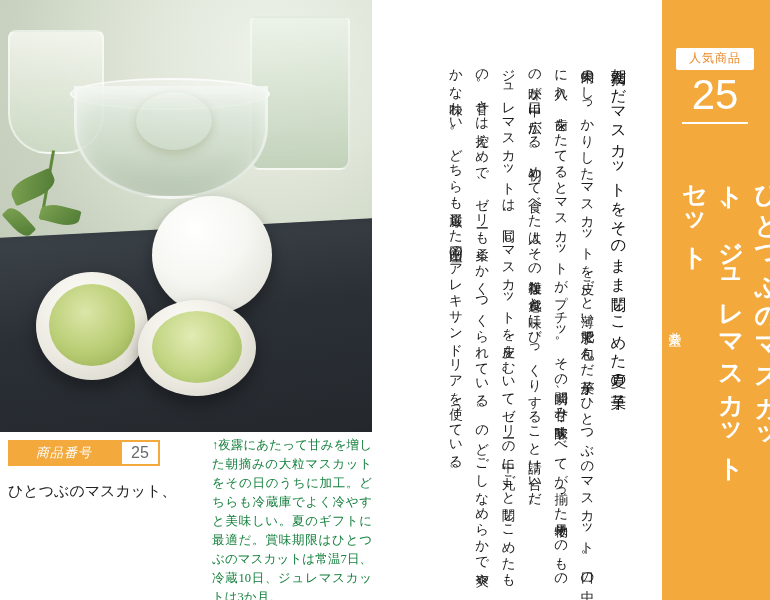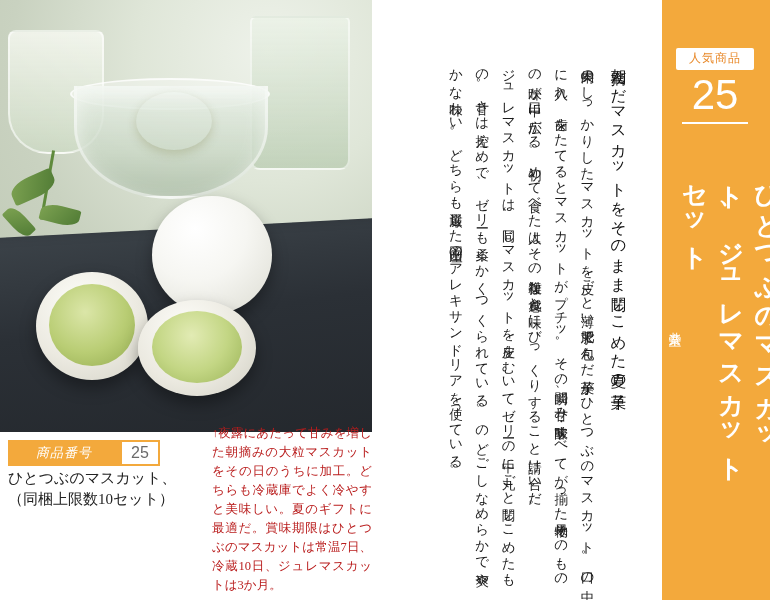--- a/index.html
+++ b/index.html
@@ -206,37 +206,37 @@
     border: 2px solid #f3a93c;
     box-sizing: border-box;
     color: #6a6a6a;
     font-size: 16px;
     display: flex;
     align-items: center;
     justify-content: center;
     font-family: "Liberation Sans", sans-serif;
   }
   .order-lines {
-    margin-top: 2px;
+    margin-top: 15px;
     font-size: 15px;
     line-height: 1.42;
     color: #222;
   }
   .order-lines div { white-space: nowrap; }
 
   
   .caption {
     position: absolute;
     left: 212px;
-    top: 424px;
+    top: 436px;
     width: 160px;
     height: 160px;
     font-size: 12.5px;
     line-height: 1.52;
-    color: #b91c1c;
+    color: #15803d;
     text-align: justify;
   }
   .caption .arrow { font-size: 12px; }
 
   
   .body-text {
     position: absolute;
     left: 382px;
     top: 60px;
     width: 218px;
@@ -357,21 +357,20 @@
       </div>
     </div>
 
     <div class="order-block">
       <div class="order-head">
         <div class="lbl">商品番号</div>
         <div class="num">25</div>
       </div>
       <div class="order-lines">
         <div>ひとつぶのマスカット、</div>
-        <div>（同梱上限数10セット）</div>
       </div>
     </div>
 
     <div class="caption">
       <span class="arrow">↑</span><span>夜露にあたって甘みを増した朝摘みの大粒マスカットをその日のうちに加工。どちらも冷蔵庫でよく冷やすと美味しい。夏のギフトに最適だ。賞味期限はひとつぶのマスカットは常温7日、冷蔵10日、ジュレマスカットは3か月。</span>
     </div>
   </div>
 
   <div class="body-text">
     <p>果肉のしっかりしたマスカットを皮ごと薄い求肥で包んだ菓子がひとつぶのマスカット。口の中に入れ、歯をたてるとマスカットがプチッ。その瞬間、甘み・酸味すべてが揃った果物そのものの味が口中に広がる。初めて食べた人はその複雑な食感と味にびっくりすること請け合いだ。</p>

